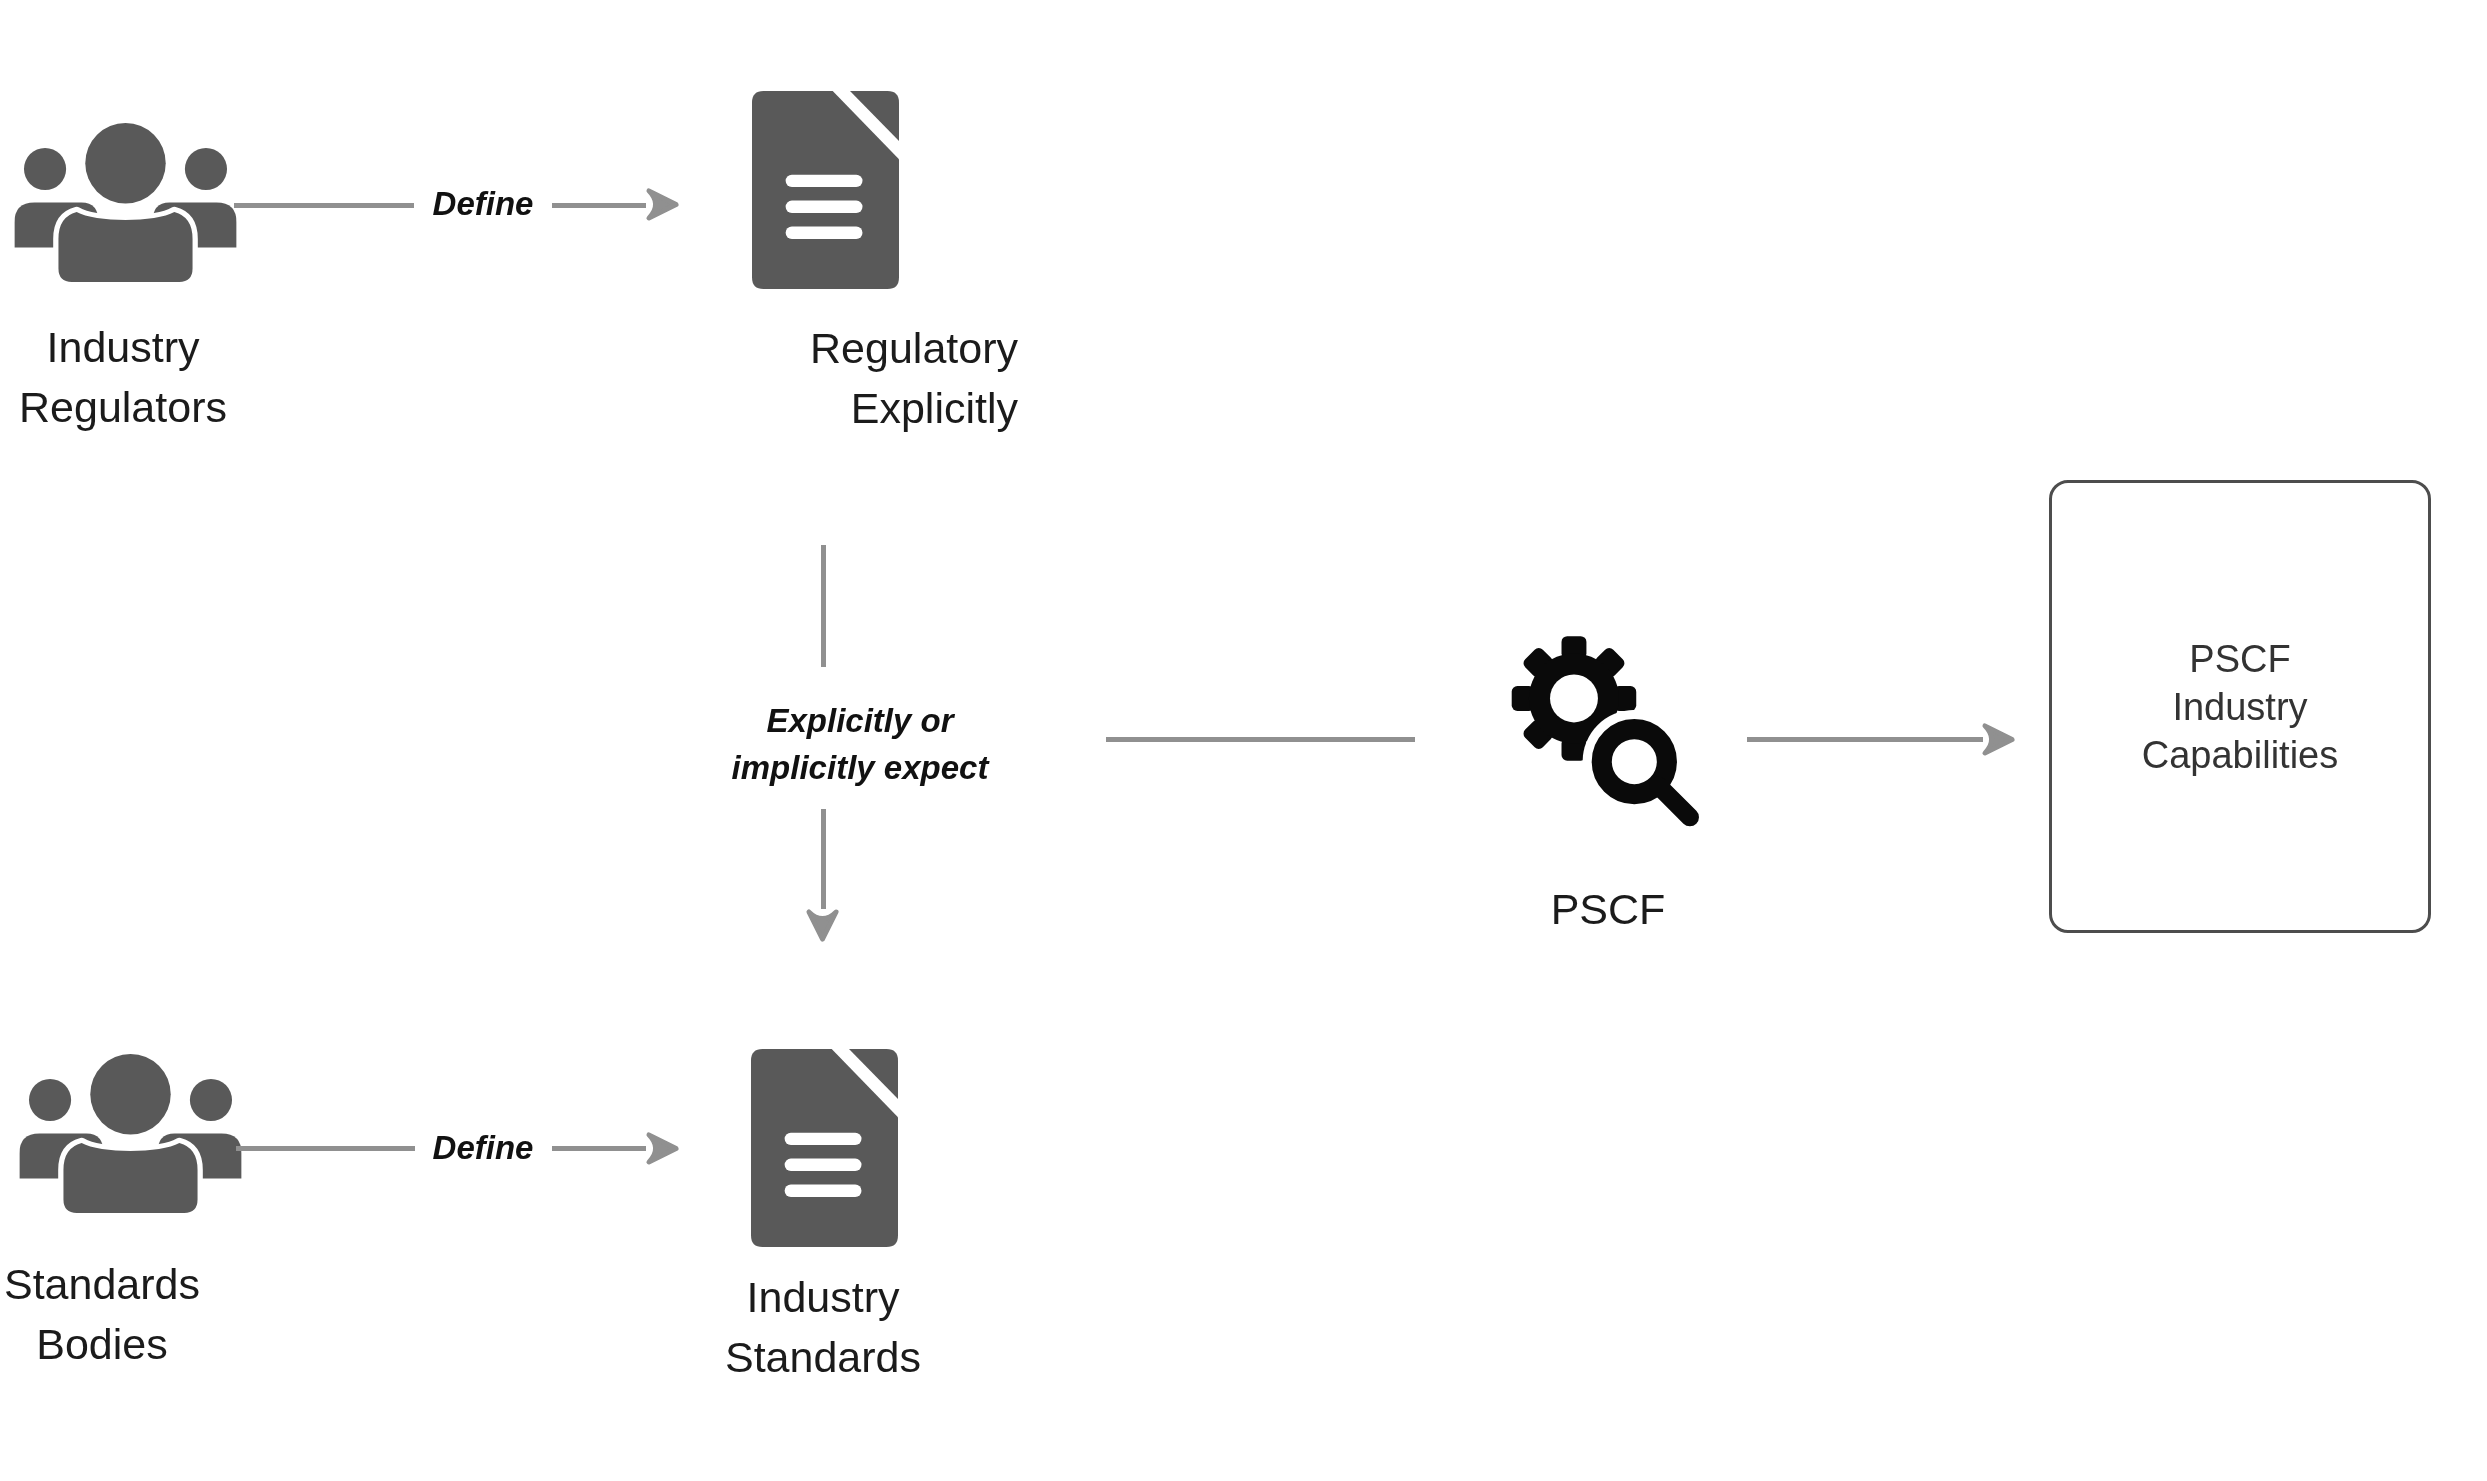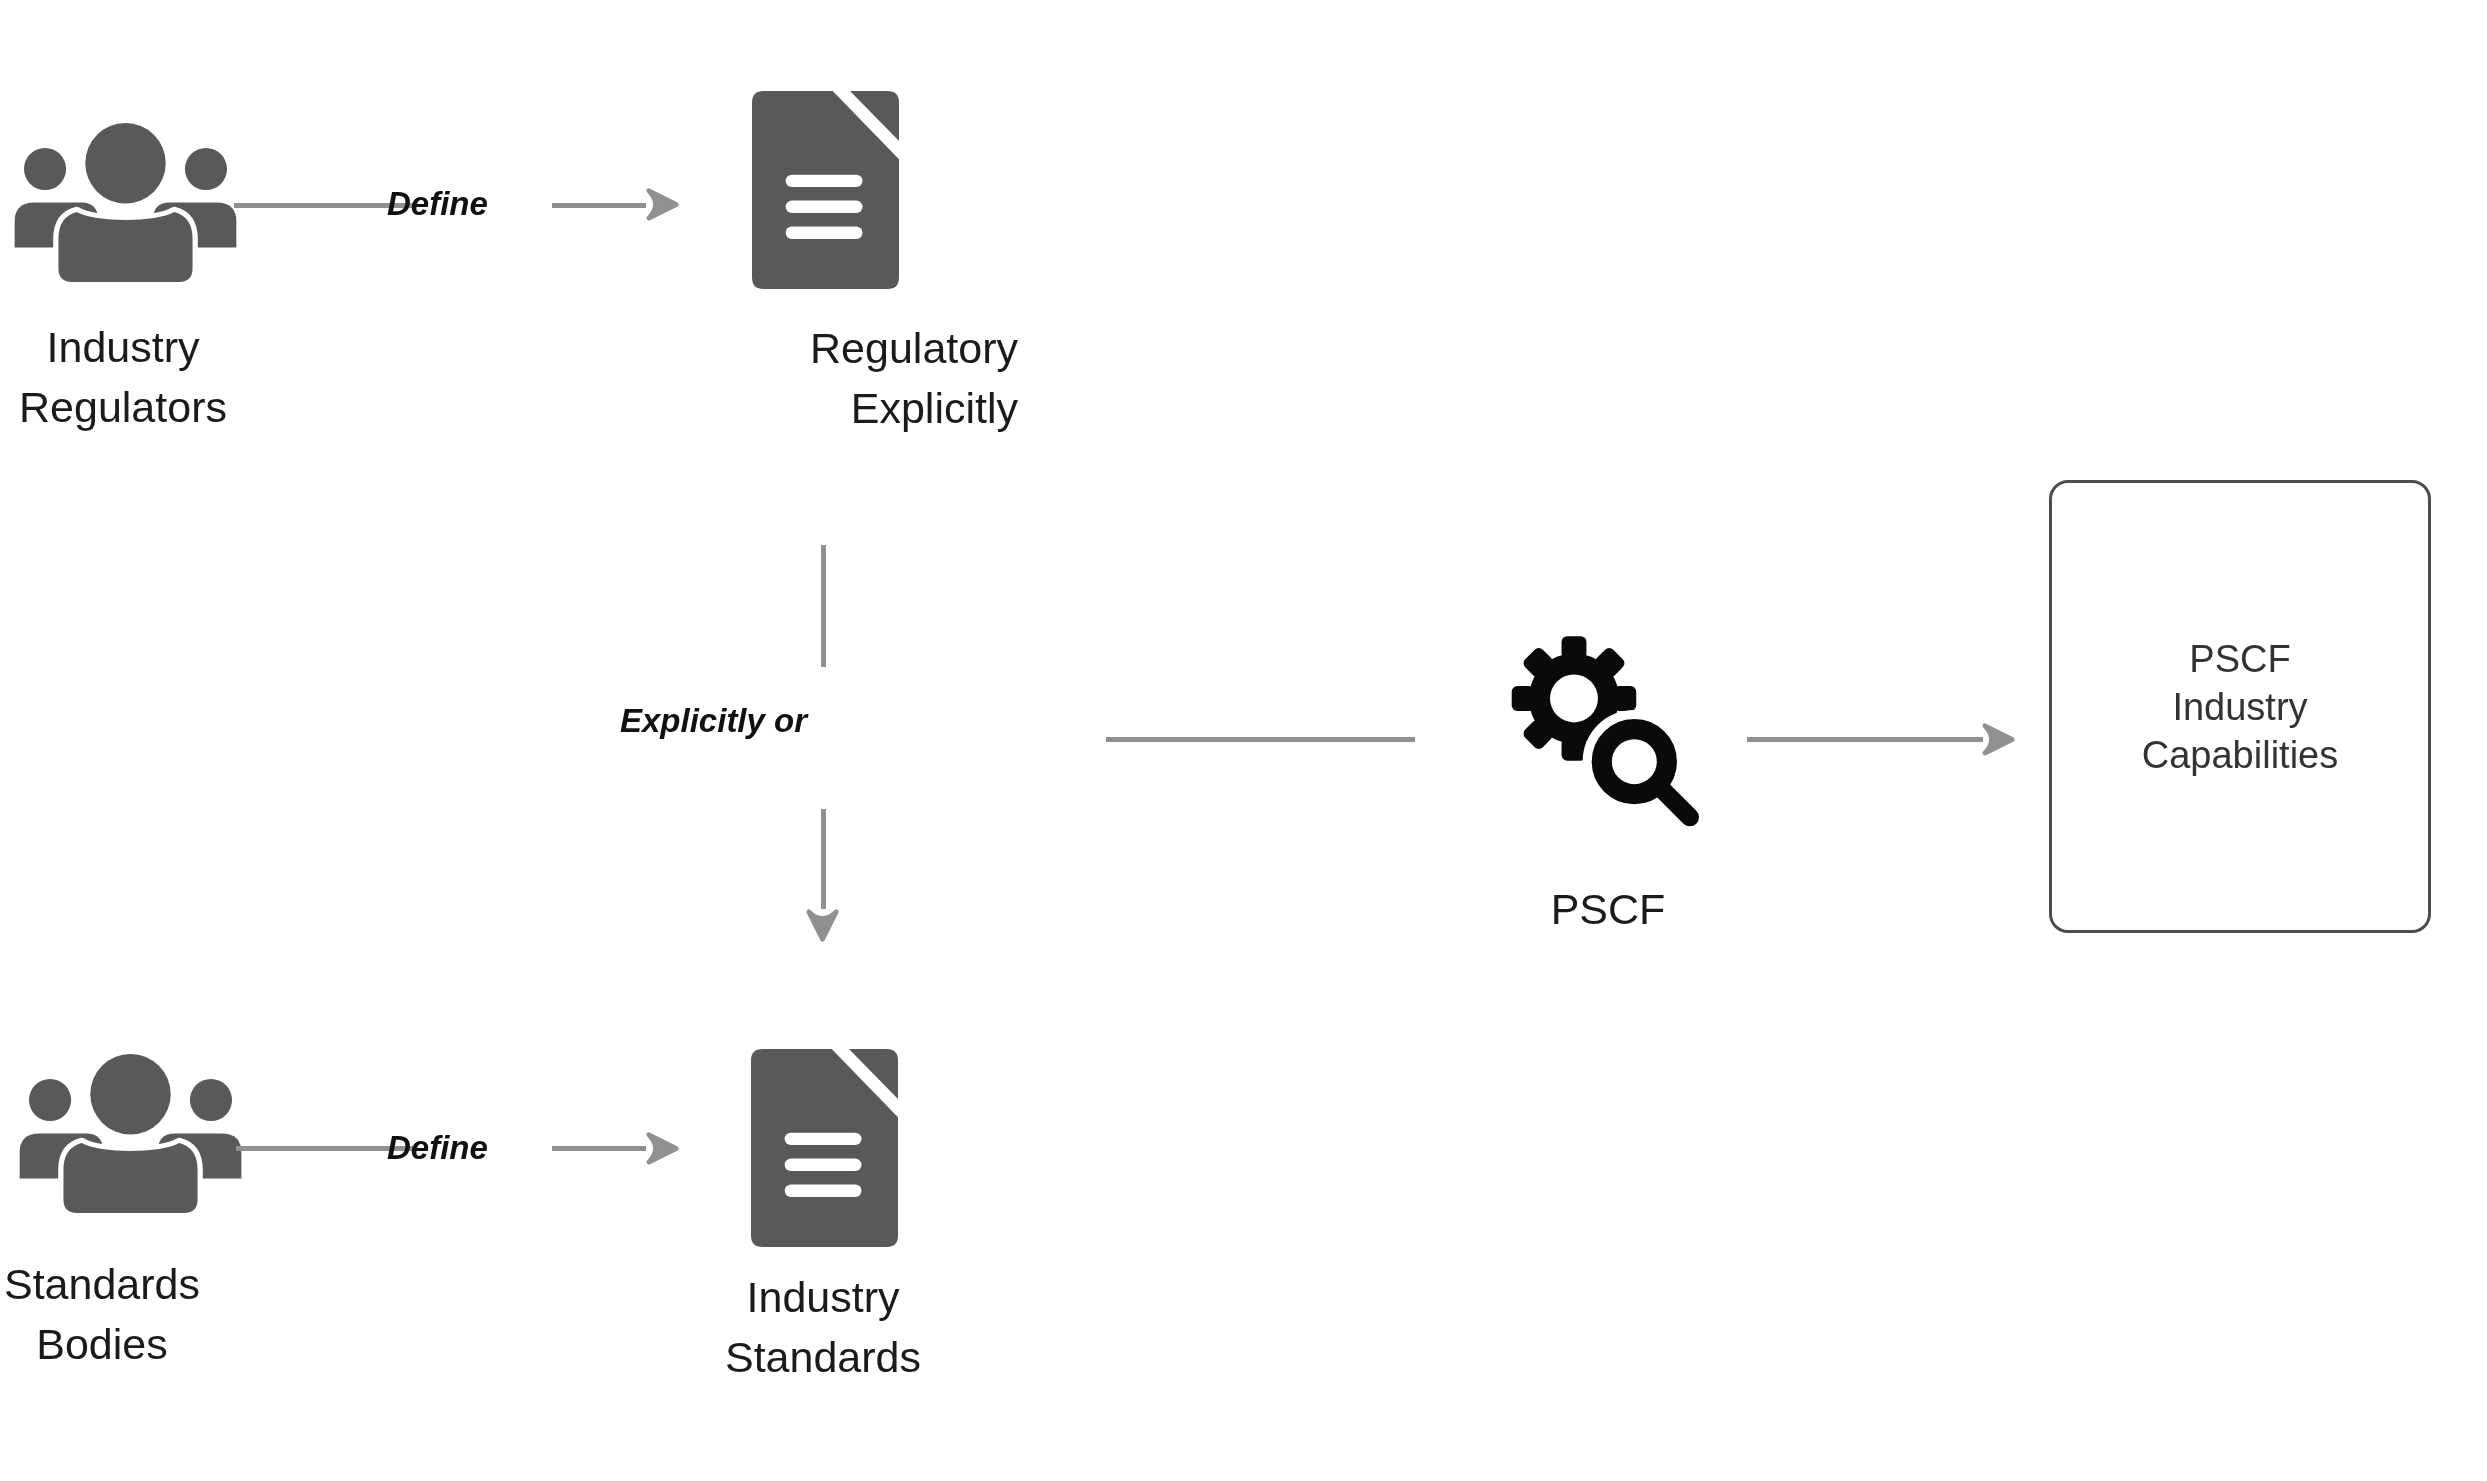--- a/index.html
+++ b/index.html
@@ -15,21 +15,21 @@
   .label {
     position: absolute;
     text-align: center;
     font-size: 43px;
     line-height: 60px;
     color: #1b1b1b;
     white-space: nowrap;
   }
   .annotation {
     position: absolute;
-    text-align: left;
+    text-align: center;
     font-style: italic;
     font-weight: 600;
     font-size: 33px;
     color: #111111;
     white-space: nowrap;
   }
   .line { position: absolute; background: #909090; }
   .head { position: absolute; width: 35px; height: 35px; }
   .head.down { transform: rotate(90deg); }
   .capbox {
@@ -101,20 +101,21 @@
     <use href="#sym-doc"></use>
   </svg>
   <div class="label" style="left:634px; top:318px; width:384px;text-align:right;">
     <div>Regulatory</div>
     <div>Explicitly</div>
   </div>
 
   <div class="line" style="left:821px; top:545px; width:4.8px; height:122px;"></div>
   <div class="annotation" style="left:620px; top:697px; width:480px; line-height:47px;">
     <div>Explicitly or</div>
+    <div>implicitly expect</div>
   </div>
   <div class="line" style="left:821px; top:809px; width:4.8px; height:100px;"></div>
   <svg class="head down" style="left:805px; top:908px;" viewBox="0 0 36 36">
       <use href="#sym-arrowhead"></use>
     </svg>
 
   <svg class="abs" style="left:19px; top:1054px;" width="223" height="159" viewBox="0 0 232 166">
     <use href="#sym-people"></use>
   </svg>
   <div class="label" style="left:-90px; top:1254px; width:384px;">

